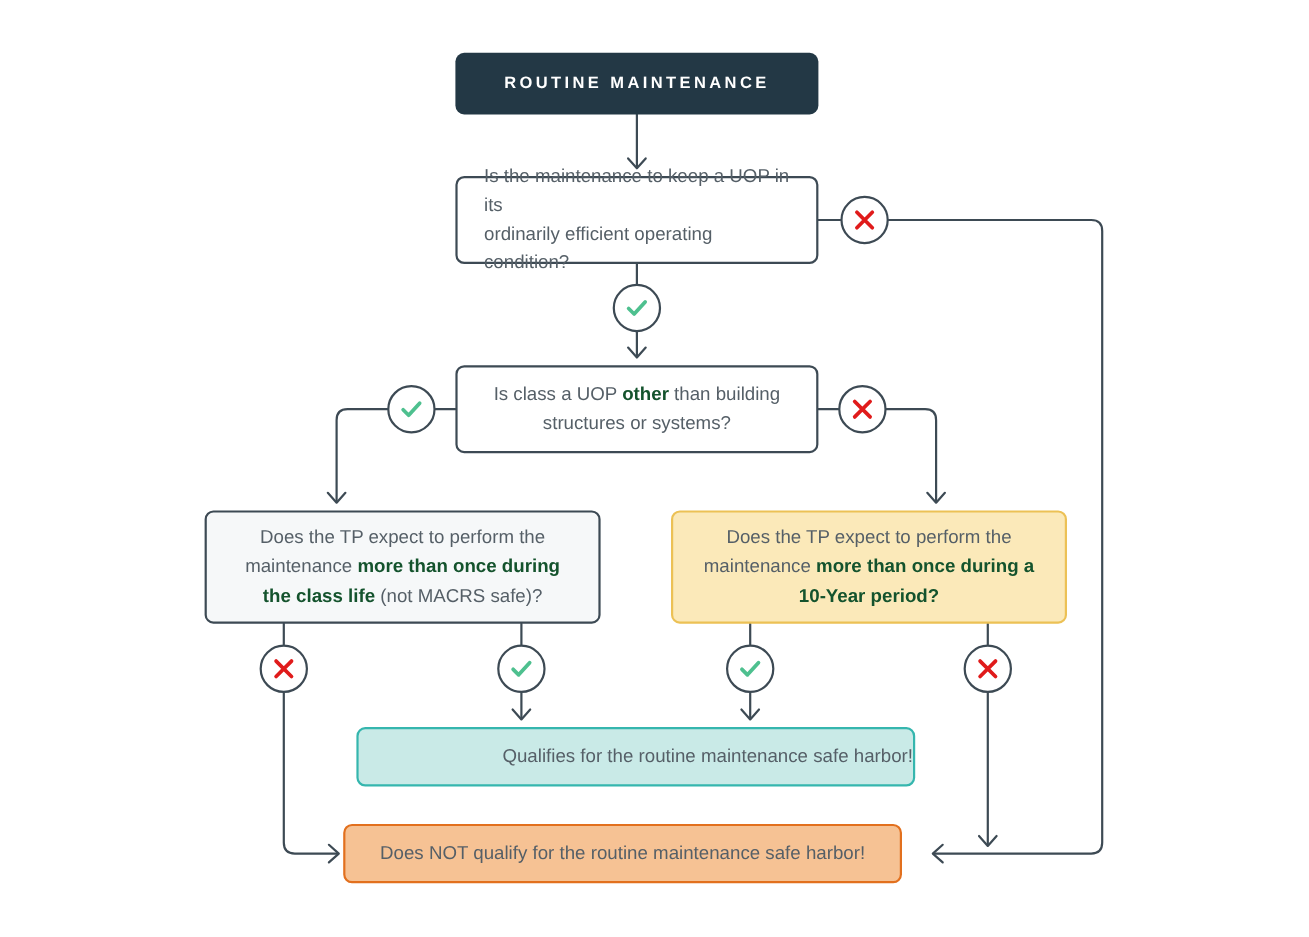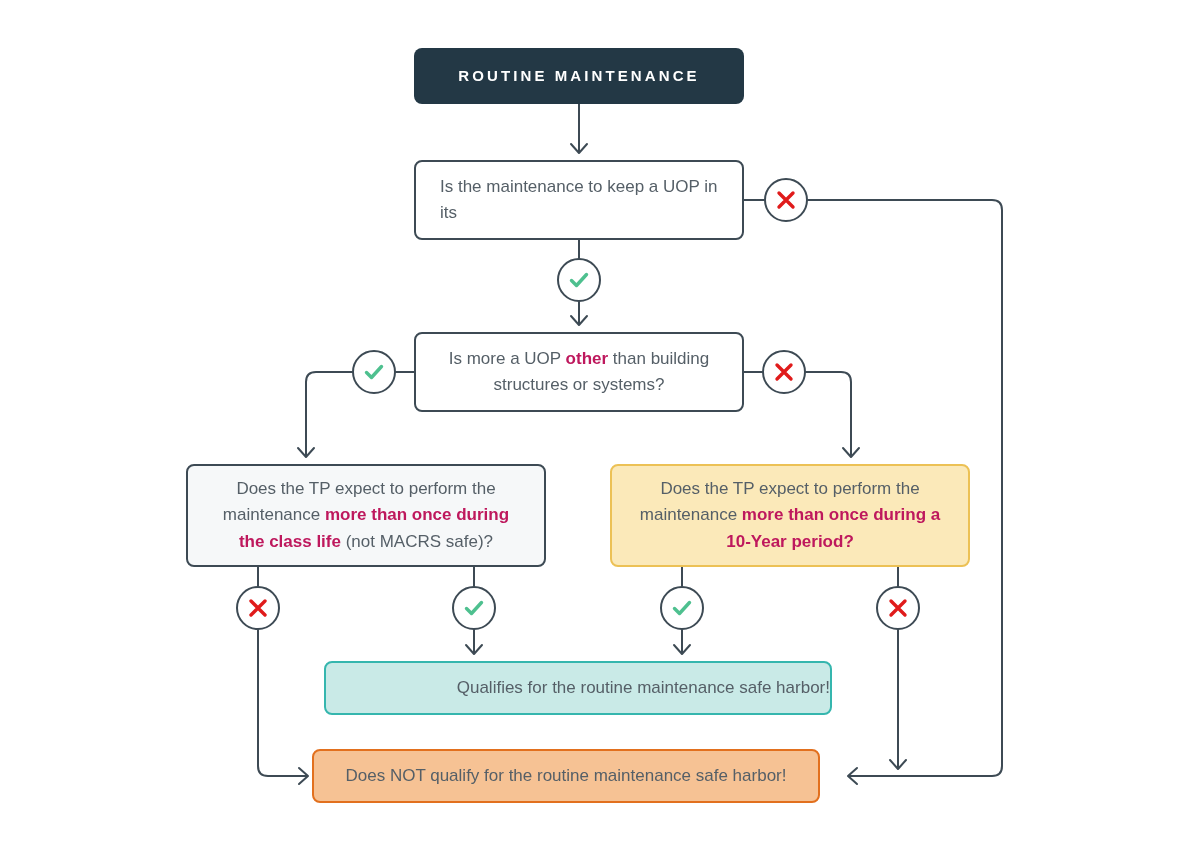--- a/index.html
+++ b/index.html
@@ -120,21 +120,21 @@
     left: 312px;
     top: 749px;
     width: 508px;
     height: 54px;
     background: #f6c294;
     border: 2px solid #e2701e;
   }
   #yes-node .node-text,
   #no-node .node-text { text-align: center; }
 
-  .bold { font-weight: bold; color: #be185d; }
+  .bold { font-weight: bold; color: #14532d; }
 
   
   .gate {
     position: absolute;
     width: 44px;
     height: 44px;
     border-radius: 50%;
     background: #ffffff;
     border: 2px solid #3d4a54;
     box-sizing: border-box;
@@ -190,25 +190,25 @@
     <path d="M898,567 L898,586"></path>
     <path d="M898,630 L898,768"></path>
     <path d="M890,760 L898,769 L906,760"></path>
   </svg>
 
   <div class="node" id="title-node">
     <span class="node-text">ROUTINE MAINTENANCE</span>
   </div>
 
   <div class="node decision" id="q1-node">
-    <span class="node-text"><span>Is the maintenance to keep a UOP in its</span><br></span>
+    <span class="node-text"><span>Is the maintenance to keep a UOP in its</span><br><span>ordinarily efficient operating condition?</span></span>
   </div>
 
   <div class="node decision" id="q2-node">
-    <span class="node-text"><span>Is more a UOP </span><span class="bold">other</span><span> than building structures or systems?</span></span>
+    <span class="node-text"><span>Is class a UOP </span><span class="bold">other</span><span> than building structures or systems?</span></span>
   </div>
 
   <div class="node" id="q3-node">
     <span class="node-text"><span>Does the TP expect to perform the maintenance </span><span class="bold">more than once during the class life</span><span> (not MACRS safe)?</span></span>
   </div>
 
   <div class="node" id="q4-node">
     <span class="node-text"><span>Does the TP expect to perform the maintenance </span><span class="bold">more than once during a 10-Year period?</span><span></span></span>
   </div>
 

